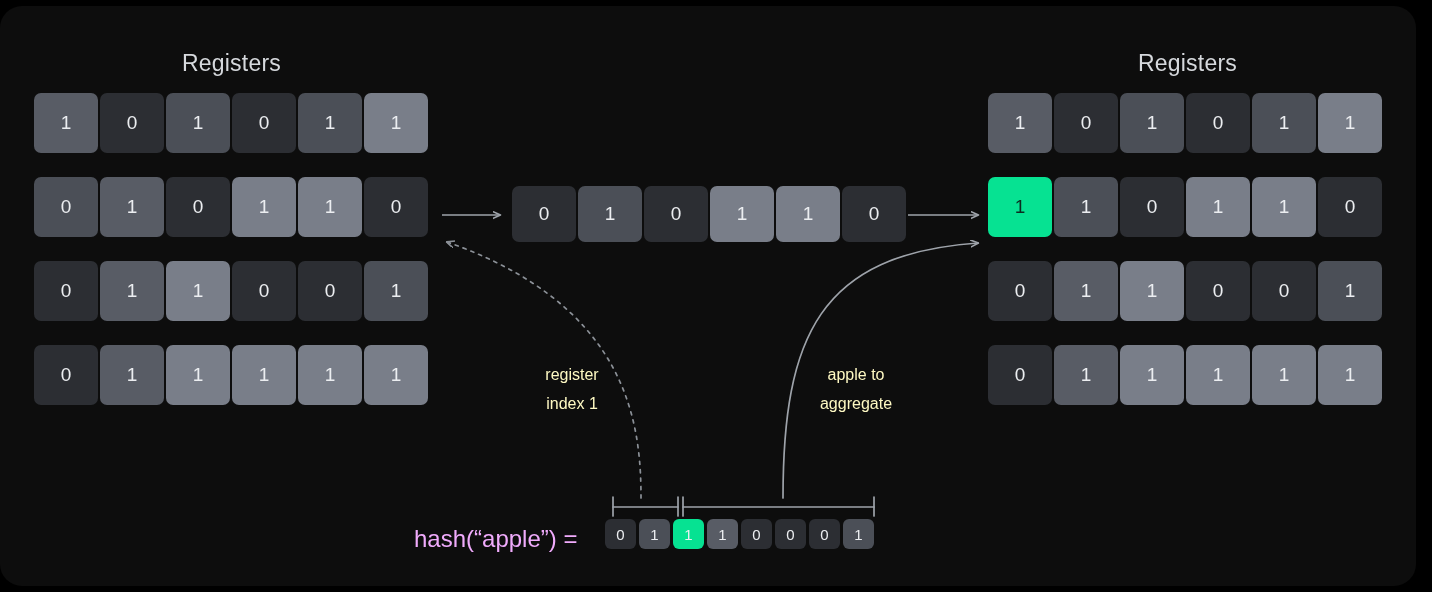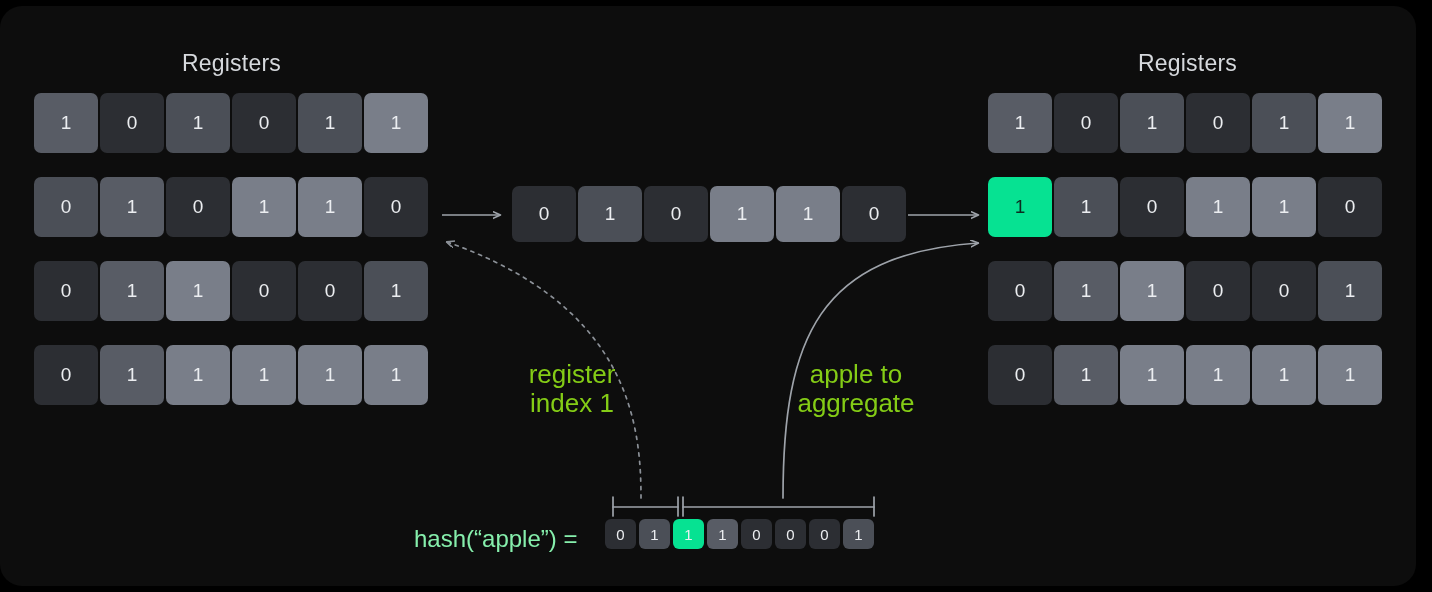--- a/index.html
+++ b/index.html
@@ -56,35 +56,35 @@
     border-radius: 6px;
     font-size: 15px;
     color: #eceef1;
     display: flex;
     align-items: center;
     justify-content: center;
   }
 
   .label {
     position: absolute;
-    font-size: 26px;
-    color: #84cc16;
+    font-size: 16px;
+    color: #fef9c3;
     line-height: 29px;
     text-align: center;
     white-space: pre-line;
   }
   #label-index { left: 492px; top: 354px; width: 160px; }
   #label-agg   { left: 780px; top: 354px; width: 152px; }
 
   #hash-label {
     position: absolute;
     left: 414px;
     top: 519px;
     font-size: 24px;
-    color: #86efac;
+    color: #f0abfc;
     white-space: nowrap;
   }
 
   svg.overlay {
     position: absolute;
     left: 0; top: 0;
     width: 1416px;
     height: 580px;
     pointer-events: none;
   }

